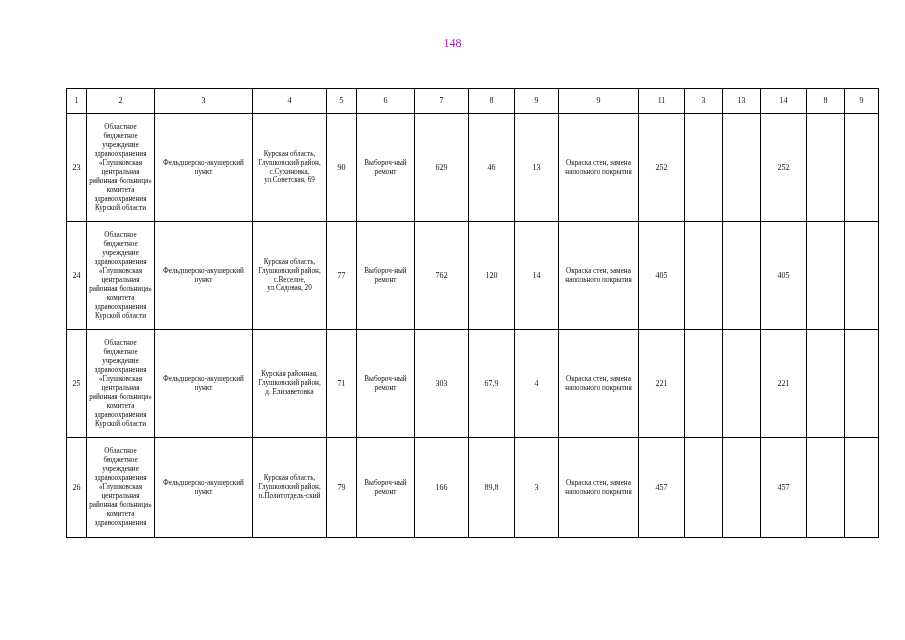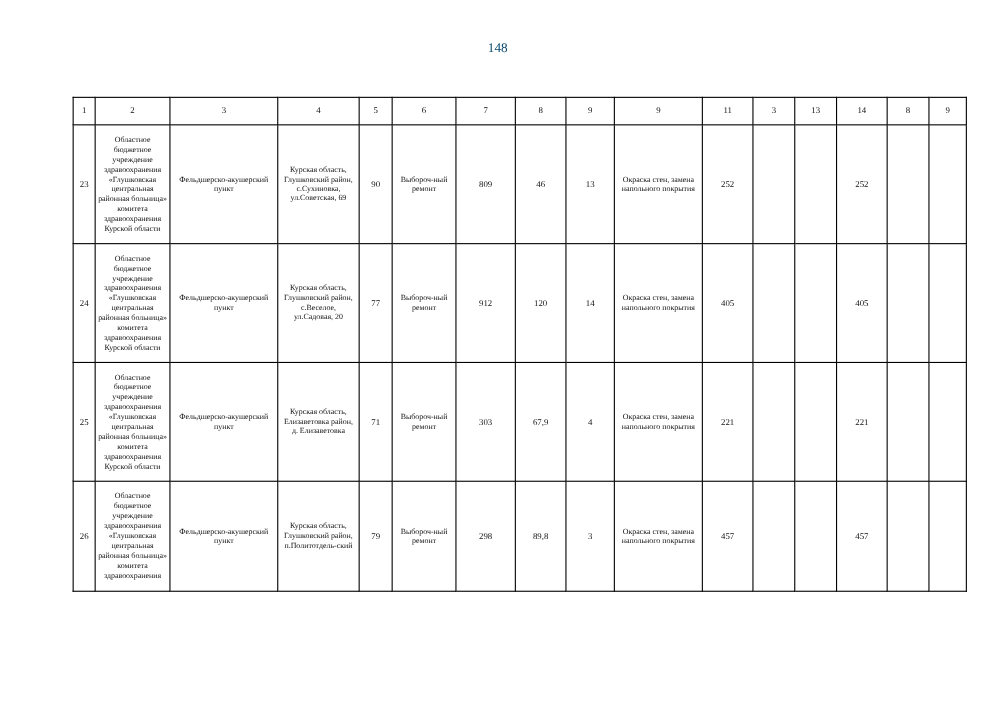--- a/index.html
+++ b/index.html
@@ -22,21 +22,21 @@
     box-sizing: border-box;
   }
   .page-number {
     position: absolute;
     top: 36px;
     left: 0;
     width: 905px;
     text-align: center;
     font-size: 12px;
     font-family: "Liberation Serif", serif;
-    color: #0c4a6e;
+    color: #a21caf;
   }
   .table-wrap {
     position: absolute;
     top: 88px;
     left: 66px;
     width: 812px;
   }
   table.doc-table {
     border-collapse: collapse;
     table-layout: fixed;
@@ -139,56 +139,56 @@
         </tr>
 
 
         <tr style="height:108px;">
           <td class="cell-num">23</td>
           <td class="cell-left">Областное бюджетное учреждение здравоохранения «Глушковская центральная районная больница» комитета здравоохранения Курской области</td>
           <td class="cell-mid">Фельдшерско-акушерский пункт</td>
           <td class="cell-mid">Курская область, Глушковский район, с.Сухиновка, ул.Советская, 69</td>
           <td class="cell-big">90</td>
           <td class="cell-mid">Выбороч-ный ремонт</td>
-          <td class="cell-big">809</td>
+          <td class="cell-big">629</td>
           <td class="cell-big">46</td>
           <td class="cell-big">13</td>
           <td class="cell-mid">Окраска стен, замена напольного покрытия</td>
           <td class="cell-big">252</td>
           <td class="cell-big"></td>
           <td class="cell-big"></td>
           <td class="cell-big">252</td>
           <td class="cell-big"></td>
           <td class="cell-big"></td>
         </tr>
 
         <tr style="height:108px;">
           <td class="cell-num">24</td>
           <td class="cell-left">Областное бюджетное учреждение здравоохранения «Глушковская центральная районная больница» комитета здравоохранения Курской области</td>
           <td class="cell-mid">Фельдшерско-акушерский пункт</td>
           <td class="cell-mid">Курская область, Глушковский район, с.Веселое, ул.Садовая, 20</td>
           <td class="cell-big">77</td>
           <td class="cell-mid">Выбороч-ный ремонт</td>
-          <td class="cell-big">912</td>
+          <td class="cell-big">762</td>
           <td class="cell-big">120</td>
           <td class="cell-big">14</td>
           <td class="cell-mid">Окраска стен, замена напольного покрытия</td>
           <td class="cell-big">405</td>
           <td class="cell-big"></td>
           <td class="cell-big"></td>
           <td class="cell-big">405</td>
           <td class="cell-big"></td>
           <td class="cell-big"></td>
         </tr>
 
         <tr style="height:108px;">
           <td class="cell-num">25</td>
           <td class="cell-left">Областное бюджетное учреждение здравоохранения «Глушковская центральная районная больница» комитета здравоохранения Курской области</td>
           <td class="cell-mid">Фельдшерско-акушерский пункт</td>
-          <td class="cell-mid">Курская область, Елизаветовка район, д. Елизаветовка</td>
+          <td class="cell-mid">Курская районная, Глушковский район, д. Елизаветовка</td>
           <td class="cell-big">71</td>
           <td class="cell-mid">Выбороч-ный ремонт</td>
           <td class="cell-big">303</td>
           <td class="cell-big">67,9</td>
           <td class="cell-big">4</td>
           <td class="cell-mid">Окраска стен, замена напольного покрытия</td>
           <td class="cell-big">221</td>
           <td class="cell-big"></td>
           <td class="cell-big"></td>
           <td class="cell-big">221</td>
@@ -196,21 +196,21 @@
           <td class="cell-big"></td>
         </tr>
 
         <tr style="height:100px;">
           <td class="cell-num">26</td>
           <td class="cell-left">Областное бюджетное учреждение здравоохранения «Глушковская центральная районная больница» комитета здравоохранения</td>
           <td class="cell-mid">Фельдшерско-акушерский пункт</td>
           <td class="cell-mid">Курская область, Глушковский район, п.Политотдель-ский</td>
           <td class="cell-big">79</td>
           <td class="cell-mid">Выбороч-ный ремонт</td>
-          <td class="cell-big">298</td>
+          <td class="cell-big">166</td>
           <td class="cell-big">89,8</td>
           <td class="cell-big">3</td>
           <td class="cell-mid">Окраска стен, замена напольного покрытия</td>
           <td class="cell-big">457</td>
           <td class="cell-big"></td>
           <td class="cell-big"></td>
           <td class="cell-big">457</td>
           <td class="cell-big"></td>
           <td class="cell-big"></td>
         </tr>

